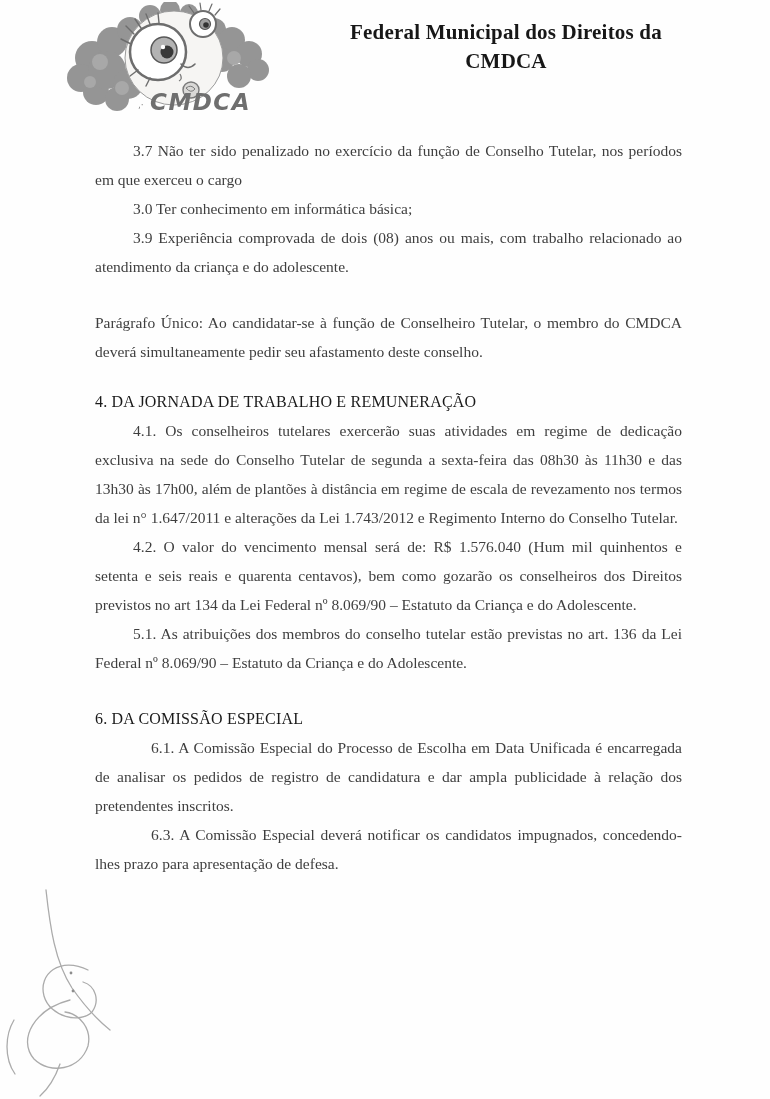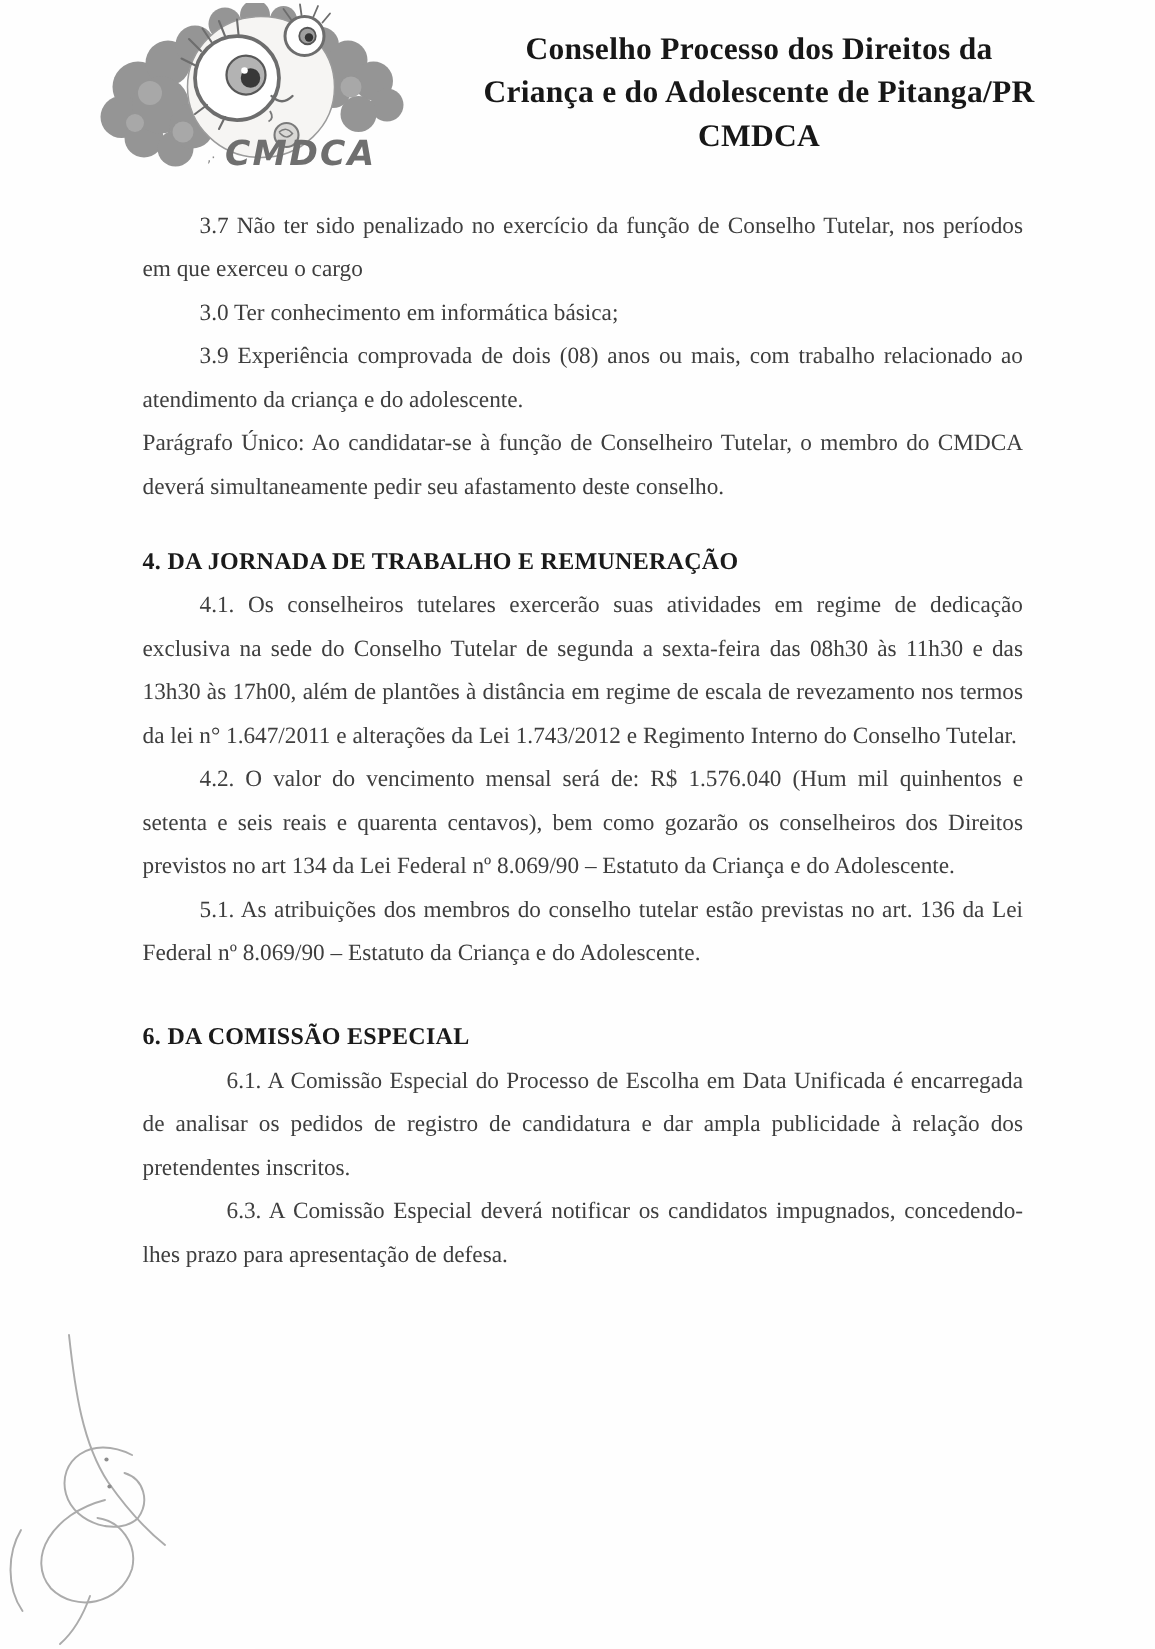--- a/index.html
+++ b/index.html
@@ -25,24 +25,24 @@
   
   .content {
     position:relative;
     margin:4px 88px 0 95px;
     font-size:15.5px; line-height:29px;
     text-align:justify; color:#3e3e3e;
   }
   .content p { text-indent:38px; }
   .content p.no-indent { text-indent:0; }
   .content p.indent-lg { text-indent:56px; }
-  .gap-lg { }
+  .gap-lg { margin-top:27px; }
   .heading {
     margin-top:21px;
-    font-size:16px; font-weight:bold; color:#1a1a1a;
+    font-size:16px; font-weight:normal; color:#1a1a1a;
     text-align:left; line-height:29px; letter-spacing:0.2px;
   }
   .heading.gap-xl { margin-top:27px; }
 
   
   .scribble { position:absolute; left:0; top:872px; pointer-events:none; }
 </style>
 </head>
 <body>
 
@@ -116,22 +116,21 @@
           <path d="M 124,86 q 5,-4 9,1 q -4,5 -9,-1" fill="none" stroke="#7a7a7a" stroke-width="1"></path>
         </g>
 
         <text x="76" y="106" font-family="DejaVu Sans, sans-serif" font-size="9" fill="#8a8a8a">,·</text>
 
         <text x="88" y="108" font-family="DejaVu Sans, sans-serif" font-size="23" font-weight="bold" font-style="italic" letter-spacing="1.5" fill="#6f6f6f">CMDCA</text>
       </svg>
     </div>
 
     <div class="title">
-      <div>Conselho Processo dos Direitos da</div>
-      <div>Criança e do Adolescente de Pitanga/PR</div>
+      <div>Federal Municipal dos Direitos da</div>
       <div>CMDCA</div>
     </div>
   </header>
 
   <main class="content">
     <p>3.7 Não ter sido penalizado no exercício da função de Conselho Tutelar, nos períodos em que exerceu o cargo</p>
     <p>3.0 Ter conhecimento em informática básica;</p>
     <p>3.9 Experiência comprovada de dois (08) anos ou mais, com trabalho relacionado ao atendimento da criança e do adolescente.</p>
 
     <p class="no-indent gap-lg">Parágrafo Único: Ao candidatar-se à função de Conselheiro Tutelar, o membro do CMDCA deverá simultaneamente pedir seu afastamento deste conselho.</p>

